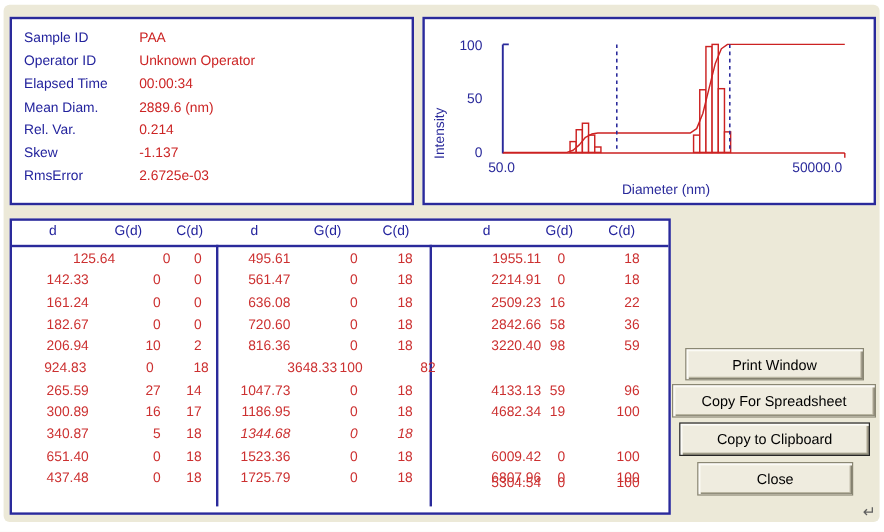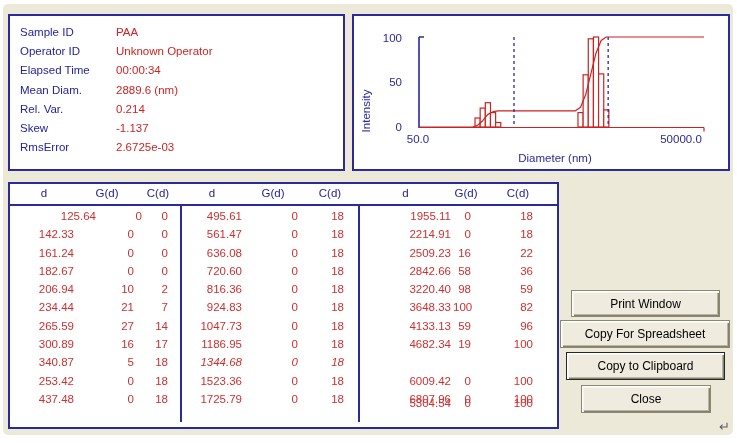--- a/index.html
+++ b/index.html
@@ -182,25 +182,20 @@
             <div class="cell" style="width: 54px; padding-right: 4px;">0</div>
             <div class="cell" style="width: 42px; padding-right: 14px;">18</div>
           </div>
           <div class="rgroup" style="width: 199px;">
             <div class="cell" style="width: 93px; padding-right: 2px;">3220.40</div>
             <div class="cell" style="width: 18px; padding-right: 8px;">98</div>
             <div class="cell" style="width: 54px; padding-right: 24px;">59</div>
           </div>
         </div>
         <div class="trow">
-          <div class="rgroup" style="width: 170px;">
-            <div class="cell" style="width: 64px; padding-right: 4px;">234.44</div>
-            <div class="cell" style="width: 56px; padding-right: 2px;">21</div>
-            <div class="cell" style="width: 32px; padding-right: 12px;">7</div>
-          </div>
           <div class="rgroup" style="width: 178px;">
             <div class="cell" style="width: 62px; padding-right: 2px;">924.83</div>
             <div class="cell" style="width: 54px; padding-right: 4px;">0</div>
             <div class="cell" style="width: 42px; padding-right: 14px;">18</div>
           </div>
           <div class="rgroup" style="width: 199px;">
             <div class="cell" style="width: 93px; padding-right: 2px;">3648.33</div>
             <div class="cell" style="width: 18px; padding-right: 8px;">100</div>
             <div class="cell" style="width: 54px; padding-right: 24px;">82</div>
           </div>
@@ -251,21 +246,21 @@
             <div class="cell" style="width: 42px; padding-right: 14px;">18</div>
           </div>
           <div class="rgroup" style="width: 199px; margin-top: 41px;">
             <div class="cell" style="width: 93px; padding-right: 2px;">5304.54</div>
             <div class="cell" style="width: 18px; padding-right: 8px;">0</div>
             <div class="cell" style="width: 54px; padding-right: 24px;">100</div>
           </div>
         </div>
         <div class="trow">
           <div class="rgroup" style="width: 170px;">
-            <div class="cell" style="width: 64px; padding-right: 4px;">253.42</div>
+            <div class="cell" style="width: 64px; padding-right: 4px;">651.40</div>
             <div class="cell" style="width: 56px; padding-right: 2px;">0</div>
             <div class="cell" style="width: 32px; padding-right: 12px;">18</div>
           </div>
           <div class="rgroup" style="width: 178px;">
             <div class="cell" style="width: 62px; padding-right: 2px;">1523.36</div>
             <div class="cell" style="width: 54px; padding-right: 4px;">0</div>
             <div class="cell" style="width: 42px; padding-right: 14px;">18</div>
           </div>
           <div class="rgroup" style="width: 199px;">
             <div class="cell" style="width: 93px; padding-right: 2px;">6009.42</div>

